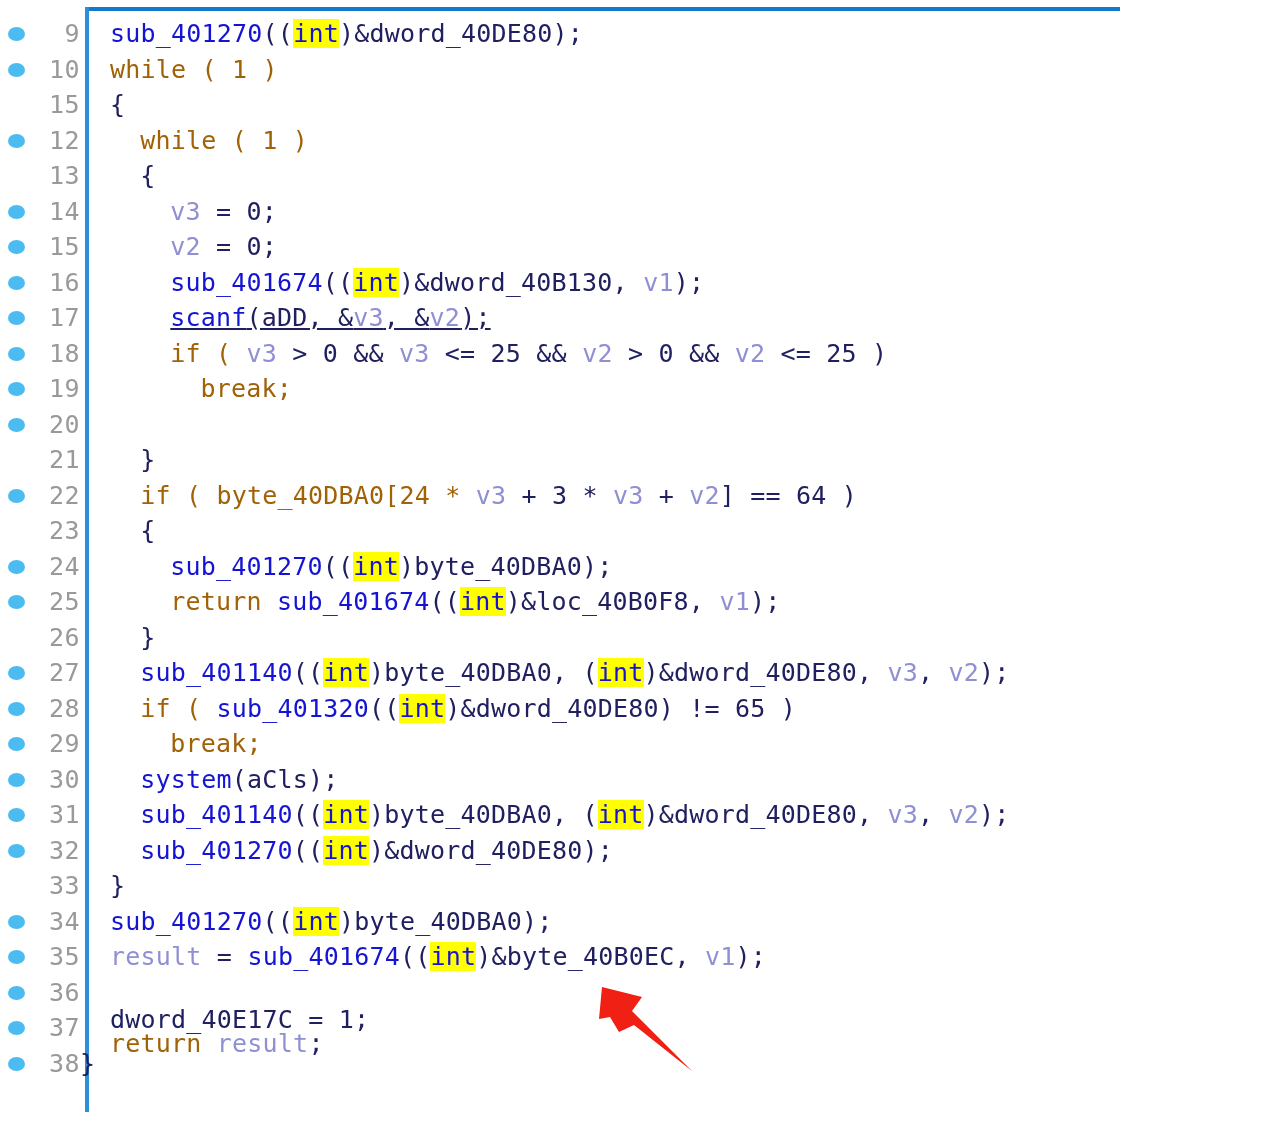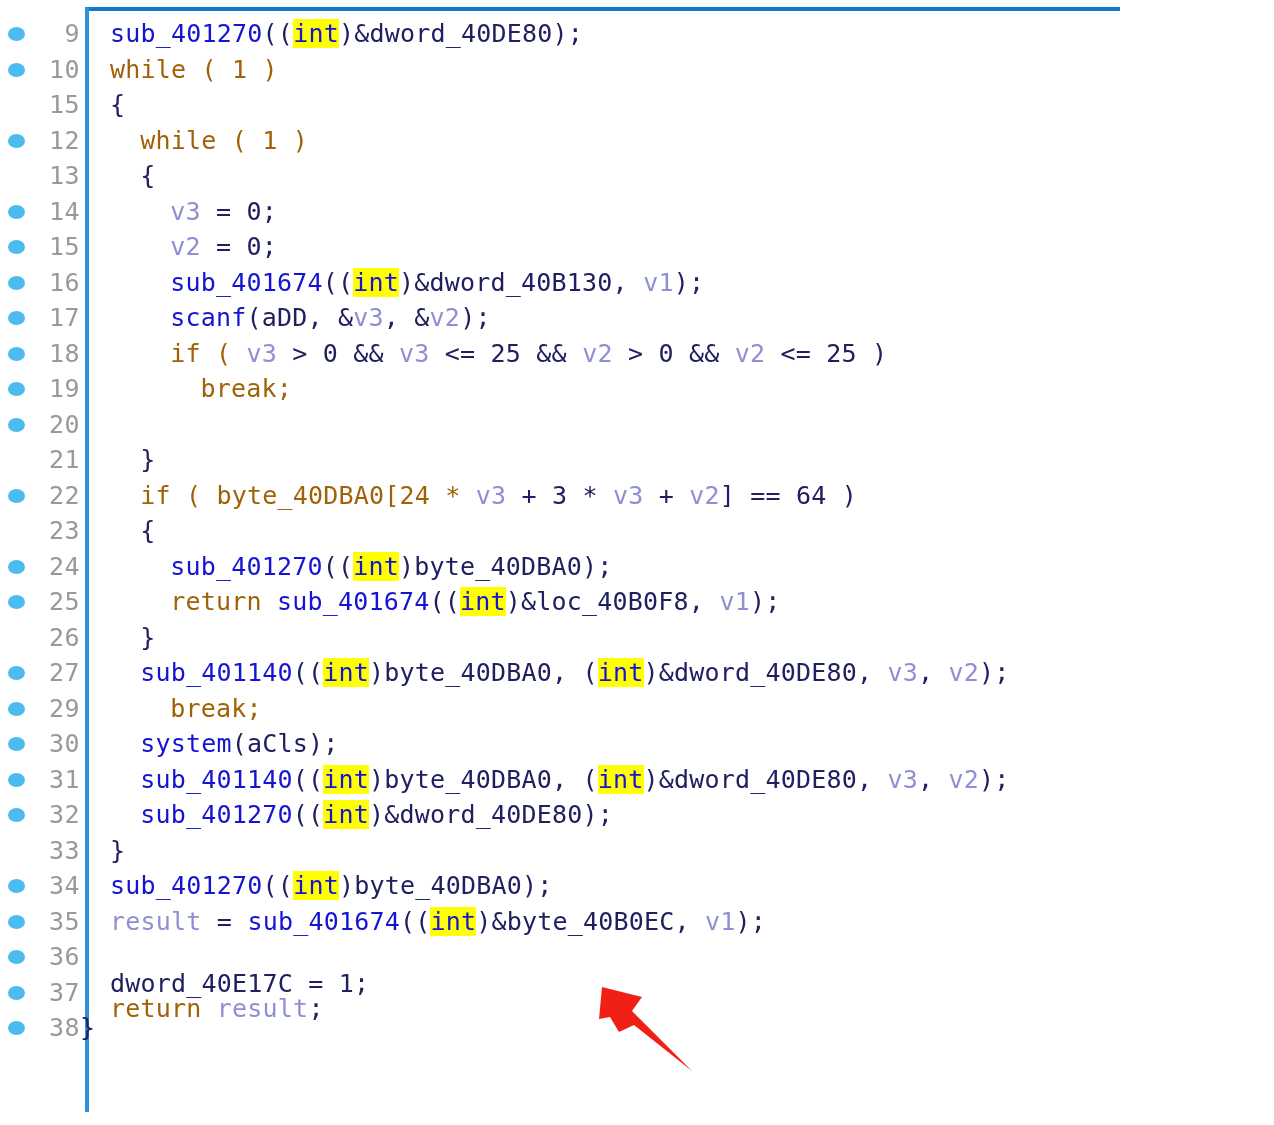--- a/index.html
+++ b/index.html
@@ -118,31 +118,32 @@
 
   <div id="code-rows">
       <div class="code-row"><span class="bullet-cell"><span class="bullet-dot"></span></span><span class="lineno">9</span><span class="code-text" style="padding-left: 30.1px;"><span class="t-fn">sub_401270</span><span class="t-punc">((</span><span class="t-hl">int</span><span class="t-punc">)&amp;dword_40DE80);</span></span></div>
       <div class="code-row"><span class="bullet-cell"><span class="bullet-dot"></span></span><span class="lineno">10</span><span class="code-text" style="padding-left: 30.1px;"><span class="t-kw">while ( 1 )</span></span></div>
       <div class="code-row"><span class="bullet-cell empty"></span><span class="lineno">15</span><span class="code-text" style="padding-left: 30.1px;"><span class="t-punc">{</span></span></div>
       <div class="code-row"><span class="bullet-cell"><span class="bullet-dot"></span></span><span class="lineno">12</span><span class="code-text" style="padding-left: 60.2px;"><span class="t-kw">while ( 1 )</span></span></div>
       <div class="code-row"><span class="bullet-cell empty"></span><span class="lineno">13</span><span class="code-text" style="padding-left: 60.2px;"><span class="t-punc">{</span></span></div>
       <div class="code-row"><span class="bullet-cell"><span class="bullet-dot"></span></span><span class="lineno">14</span><span class="code-text" style="padding-left: 90.3px;"><span class="t-var">v3</span><span class="t-punc"> = 0;</span></span></div>
       <div class="code-row"><span class="bullet-cell"><span class="bullet-dot"></span></span><span class="lineno">15</span><span class="code-text" style="padding-left: 90.3px;"><span class="t-var">v2</span><span class="t-punc"> = 0;</span></span></div>
       <div class="code-row"><span class="bullet-cell"><span class="bullet-dot"></span></span><span class="lineno">16</span><span class="code-text" style="padding-left: 90.3px;"><span class="t-fn">sub_401674</span><span class="t-punc">((</span><span class="t-hl">int</span><span class="t-punc">)&amp;dword_40B130, </span><span class="t-var">v1</span><span class="t-punc">);</span></span></div>
-      <div class="code-row"><span class="bullet-cell"><span class="bullet-dot"></span></span><span class="lineno">17</span><span class="code-text" style="padding-left: 90.3px;"><span class="t-fn">scanf</span><span class="t-punc">(aDD, &amp;</span><span class="t-var">v3</span><span class="t-punc">, &amp;</span><span class="t-var">v2</span><span class="t-punc">);</span></span></div>
+      <div class="code-row"><span class="bullet-cell"><span class="bullet-dot"></span></span><span class="lineno">17</span><span class="code-text" style="padding-left: 90.3px; text-decoration: underline;"><span class="t-fn">scanf</span><span class="t-punc">(aDD, &amp;</span><span class="t-var">v3</span><span class="t-punc">, &amp;</span><span class="t-var">v2</span><span class="t-punc">);</span></span></div>
       <div class="code-row"><span class="bullet-cell"><span class="bullet-dot"></span></span><span class="lineno">18</span><span class="code-text" style="padding-left: 90.3px;"><span class="t-kw">if ( </span><span class="t-var">v3</span><span class="t-punc"> &gt; 0 &amp;&amp; </span><span class="t-var">v3</span><span class="t-punc"> &lt;= 25 &amp;&amp; </span><span class="t-var">v2</span><span class="t-punc"> &gt; 0 &amp;&amp; </span><span class="t-var">v2</span><span class="t-punc"> &lt;= 25 )</span></span></div>
       <div class="code-row"><span class="bullet-cell"><span class="bullet-dot"></span></span><span class="lineno">19</span><span class="code-text" style="padding-left: 120.4px;"><span class="t-kw">break;</span></span></div>
       <div class="code-row"><span class="bullet-cell"><span class="bullet-dot"></span></span><span class="lineno">20</span></div>
       <div class="code-row"><span class="bullet-cell empty"></span><span class="lineno">21</span><span class="code-text" style="padding-left: 60.2px;"><span class="t-punc">}</span></span></div>
       <div class="code-row"><span class="bullet-cell"><span class="bullet-dot"></span></span><span class="lineno">22</span><span class="code-text" style="padding-left: 60.2px;"><span class="t-kw">if ( byte_40DBA0[24 * </span><span class="t-var">v3</span><span class="t-punc"> + 3 * </span><span class="t-var">v3</span><span class="t-punc"> + </span><span class="t-var">v2</span><span class="t-punc">] == 64 )</span></span></div>
       <div class="code-row"><span class="bullet-cell empty"></span><span class="lineno">23</span><span class="code-text" style="padding-left: 60.2px;"><span class="t-punc">{</span></span></div>
       <div class="code-row"><span class="bullet-cell"><span class="bullet-dot"></span></span><span class="lineno">24</span><span class="code-text" style="padding-left: 90.3px;"><span class="t-fn">sub_401270</span><span class="t-punc">((</span><span class="t-hl">int</span><span class="t-punc">)byte_40DBA0);</span></span></div>
       <div class="code-row"><span class="bullet-cell"><span class="bullet-dot"></span></span><span class="lineno">25</span><span class="code-text" style="padding-left: 90.3px;"><span class="t-kw">return </span><span class="t-fn">sub_401674</span><span class="t-punc">((</span><span class="t-hl">int</span><span class="t-punc">)&amp;loc_40B0F8, </span><span class="t-var">v1</span><span class="t-punc">);</span></span></div>
       <div class="code-row"><span class="bullet-cell empty"></span><span class="lineno">26</span><span class="code-text" style="padding-left: 60.2px;"><span class="t-punc">}</span></span></div>
       <div class="code-row"><span class="bullet-cell"><span class="bullet-dot"></span></span><span class="lineno">27</span><span class="code-text" style="padding-left: 60.2px;"><span class="t-fn">sub_401140</span><span class="t-punc">((</span><span class="t-hl">int</span><span class="t-punc">)byte_40DBA0, (</span><span class="t-hl">int</span><span class="t-punc">)&amp;dword_40DE80, </span><span class="t-var">v3</span><span class="t-punc">, </span><span class="t-var">v2</span><span class="t-punc">);</span></span></div>
+      <div class="code-row"><span class="bullet-cell"><span class="bullet-dot"></span></span><span class="lineno">28</span><span class="code-text" style="padding-left: 60.2px;"><span class="t-kw">if ( </span><span class="t-fn">sub_401320</span><span class="t-punc">((</span><span class="t-hl">int</span><span class="t-punc">)&amp;dword_40DE80) != 65 )</span></span></div>
       <div class="code-row"><span class="bullet-cell"><span class="bullet-dot"></span></span><span class="lineno">29</span><span class="code-text" style="padding-left: 90.3px;"><span class="t-kw">break;</span></span></div>
       <div class="code-row"><span class="bullet-cell"><span class="bullet-dot"></span></span><span class="lineno">30</span><span class="code-text" style="padding-left: 60.2px;"><span class="t-fn">system</span><span class="t-punc">(aCls);</span></span></div>
       <div class="code-row"><span class="bullet-cell"><span class="bullet-dot"></span></span><span class="lineno">31</span><span class="code-text" style="padding-left: 60.2px;"><span class="t-fn">sub_401140</span><span class="t-punc">((</span><span class="t-hl">int</span><span class="t-punc">)byte_40DBA0, (</span><span class="t-hl">int</span><span class="t-punc">)&amp;dword_40DE80, </span><span class="t-var">v3</span><span class="t-punc">, </span><span class="t-var">v2</span><span class="t-punc">);</span></span></div>
       <div class="code-row"><span class="bullet-cell"><span class="bullet-dot"></span></span><span class="lineno">32</span><span class="code-text" style="padding-left: 60.2px;"><span class="t-fn">sub_401270</span><span class="t-punc">((</span><span class="t-hl">int</span><span class="t-punc">)&amp;dword_40DE80);</span></span></div>
       <div class="code-row"><span class="bullet-cell empty"></span><span class="lineno">33</span><span class="code-text" style="padding-left: 30.1px;"><span class="t-punc">}</span></span></div>
       <div class="code-row"><span class="bullet-cell"><span class="bullet-dot"></span></span><span class="lineno">34</span><span class="code-text" style="padding-left: 30.1px;"><span class="t-fn">sub_401270</span><span class="t-punc">((</span><span class="t-hl">int</span><span class="t-punc">)byte_40DBA0);</span></span></div>
       <div class="code-row"><span class="bullet-cell"><span class="bullet-dot"></span></span><span class="lineno">35</span><span class="code-text" style="padding-left: 30.1px;"><span class="t-var">result</span><span class="t-punc"> = </span><span class="t-fn">sub_401674</span><span class="t-punc">((</span><span class="t-hl">int</span><span class="t-punc">)&amp;byte_40B0EC, </span><span class="t-var">v1</span><span class="t-punc">);</span></span></div>
       <div class="code-row"><span class="bullet-cell"><span class="bullet-dot"></span></span><span class="lineno">36</span><span class="code-text" style="padding-left: 30.1px; margin-top: 27px;"><span class="t-punc">dword_40E17C = 1;</span></span></div>
       <div class="code-row"><span class="bullet-cell"><span class="bullet-dot"></span></span><span class="lineno">37</span><span class="code-text" style="padding-left: 30.1px; margin-top: 16px;"><span class="t-kw">return </span><span class="t-var">result</span><span class="t-punc">;</span></span></div>
       <div class="code-row"><span class="bullet-cell"><span class="bullet-dot"></span></span><span class="lineno">38</span><span class="code-text" style="padding-left: 0px;"><span class="t-punc">}</span></span></div>

